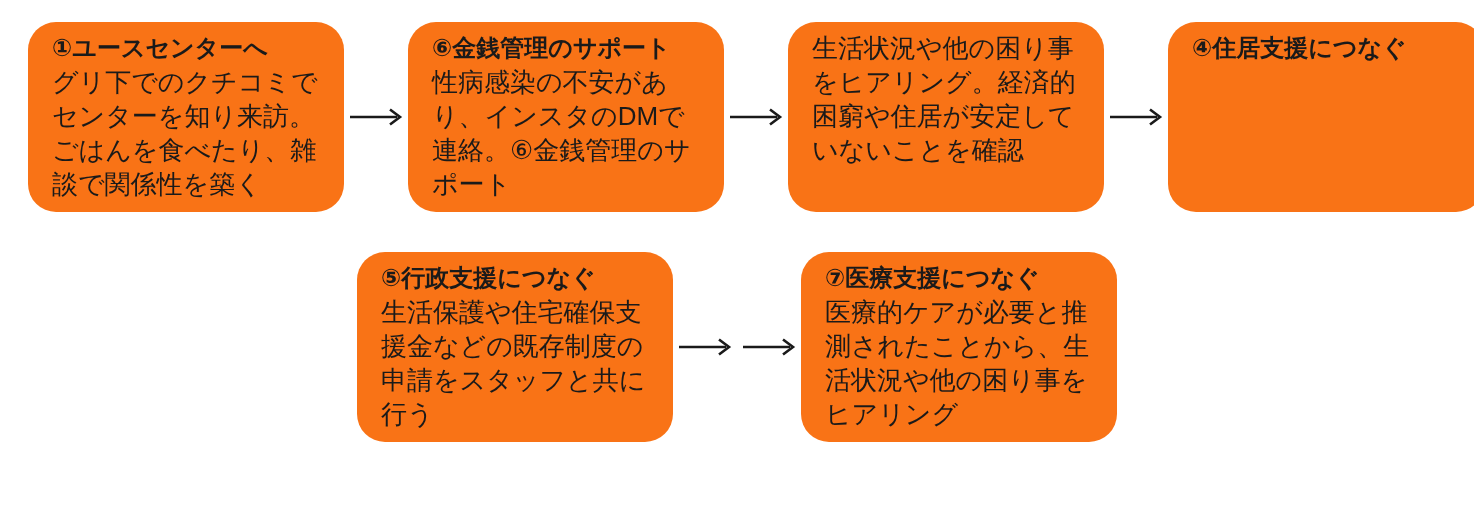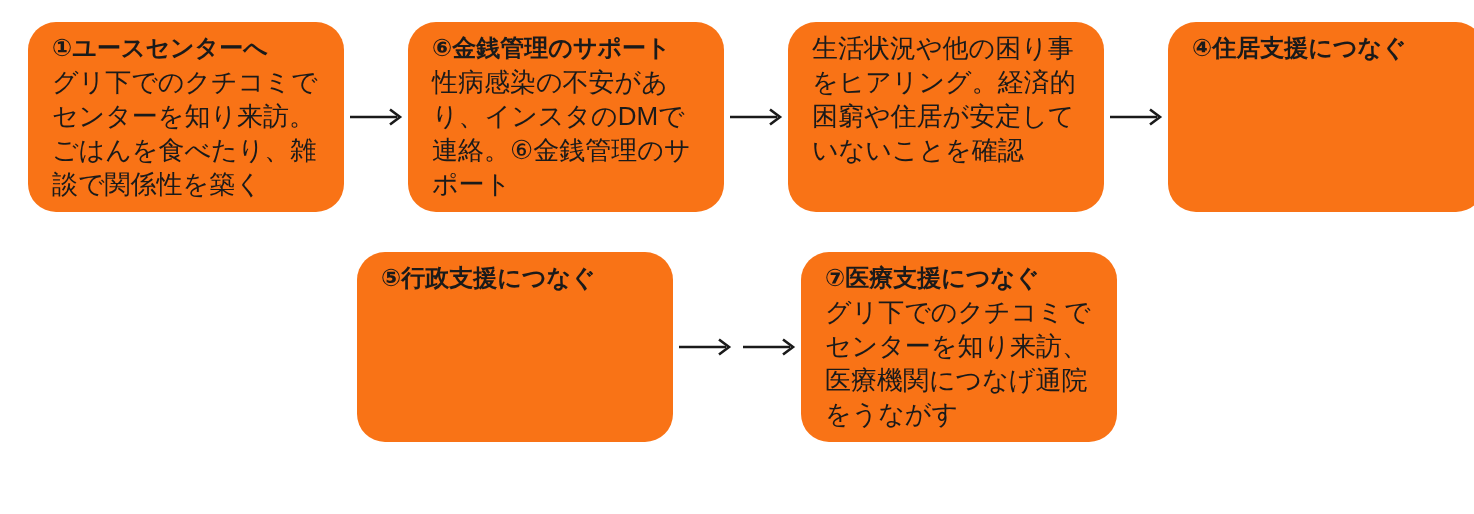--- a/index.html
+++ b/index.html
@@ -105,37 +105,38 @@
     <div class="step-box">
       <div class="step-title">④住居支援につなぐ</div>
     </div>
 
   </div>
 
   <div class="flow-row row2">
 
     <div class="step-box">
       <div class="step-title">⑤行政支援につなぐ</div>
+      <div class="step-body">生活保護や住宅確保支援金などの既存制度の申請をスタッフと共に行う</div>
     </div>
 
     <div class="arrow">
       <svg width="54" height="22" viewBox="0 0 54 22">
         <path d="M1 11 H48" stroke="#1a1a1a" stroke-width="2.6" fill="none"></path>
         <path d="M41 3.5 L51 11 L41 18.5" stroke="#1a1a1a" stroke-width="2.6" fill="none" stroke-linejoin="miter"></path>
       </svg>
     </div>
 
 
     <div class="arrow">
       <svg width="54" height="22" viewBox="0 0 54 22">
         <path d="M1 11 H48" stroke="#1a1a1a" stroke-width="2.6" fill="none"></path>
         <path d="M41 3.5 L51 11 L41 18.5" stroke="#1a1a1a" stroke-width="2.6" fill="none" stroke-linejoin="miter"></path>
       </svg>
     </div>
 
     <div class="step-box">
       <div class="step-title">⑦医療支援につなぐ</div>
-      <div class="step-body">グリ下でのクチコミでセンターを知り来訪、医療機関につなげ通院をうながす</div>
+      <div class="step-body">医療的ケアが必要と推測されたことから、生活状況や他の困り事をヒアリング</div>
     </div>
 
   </div>
 
 </div>
 
 </body></html>

